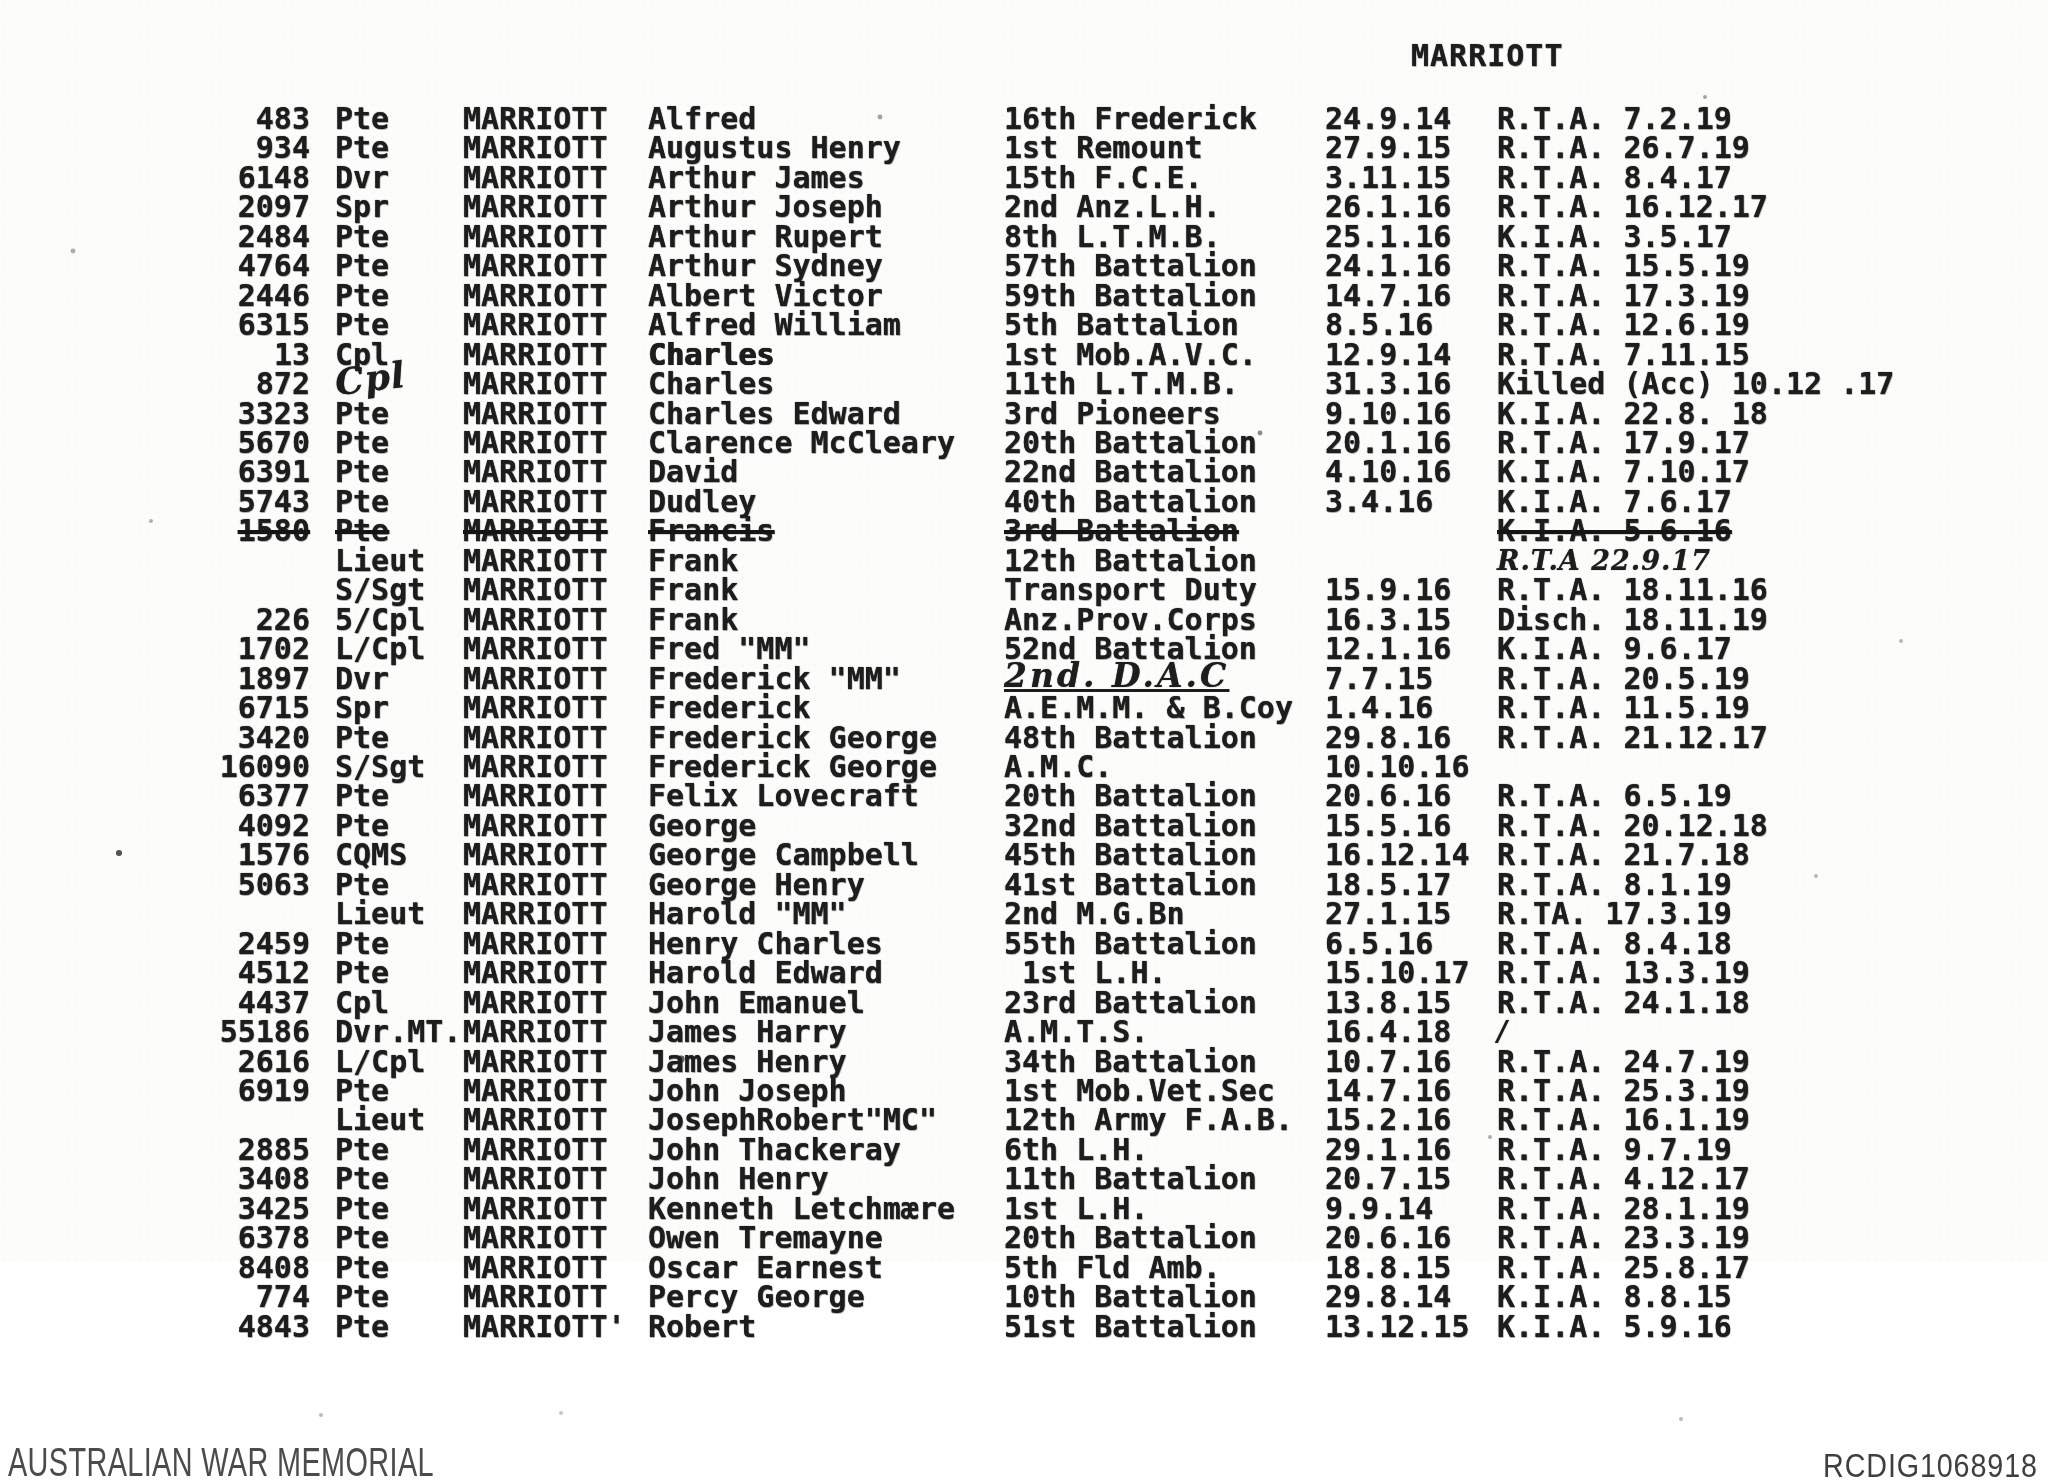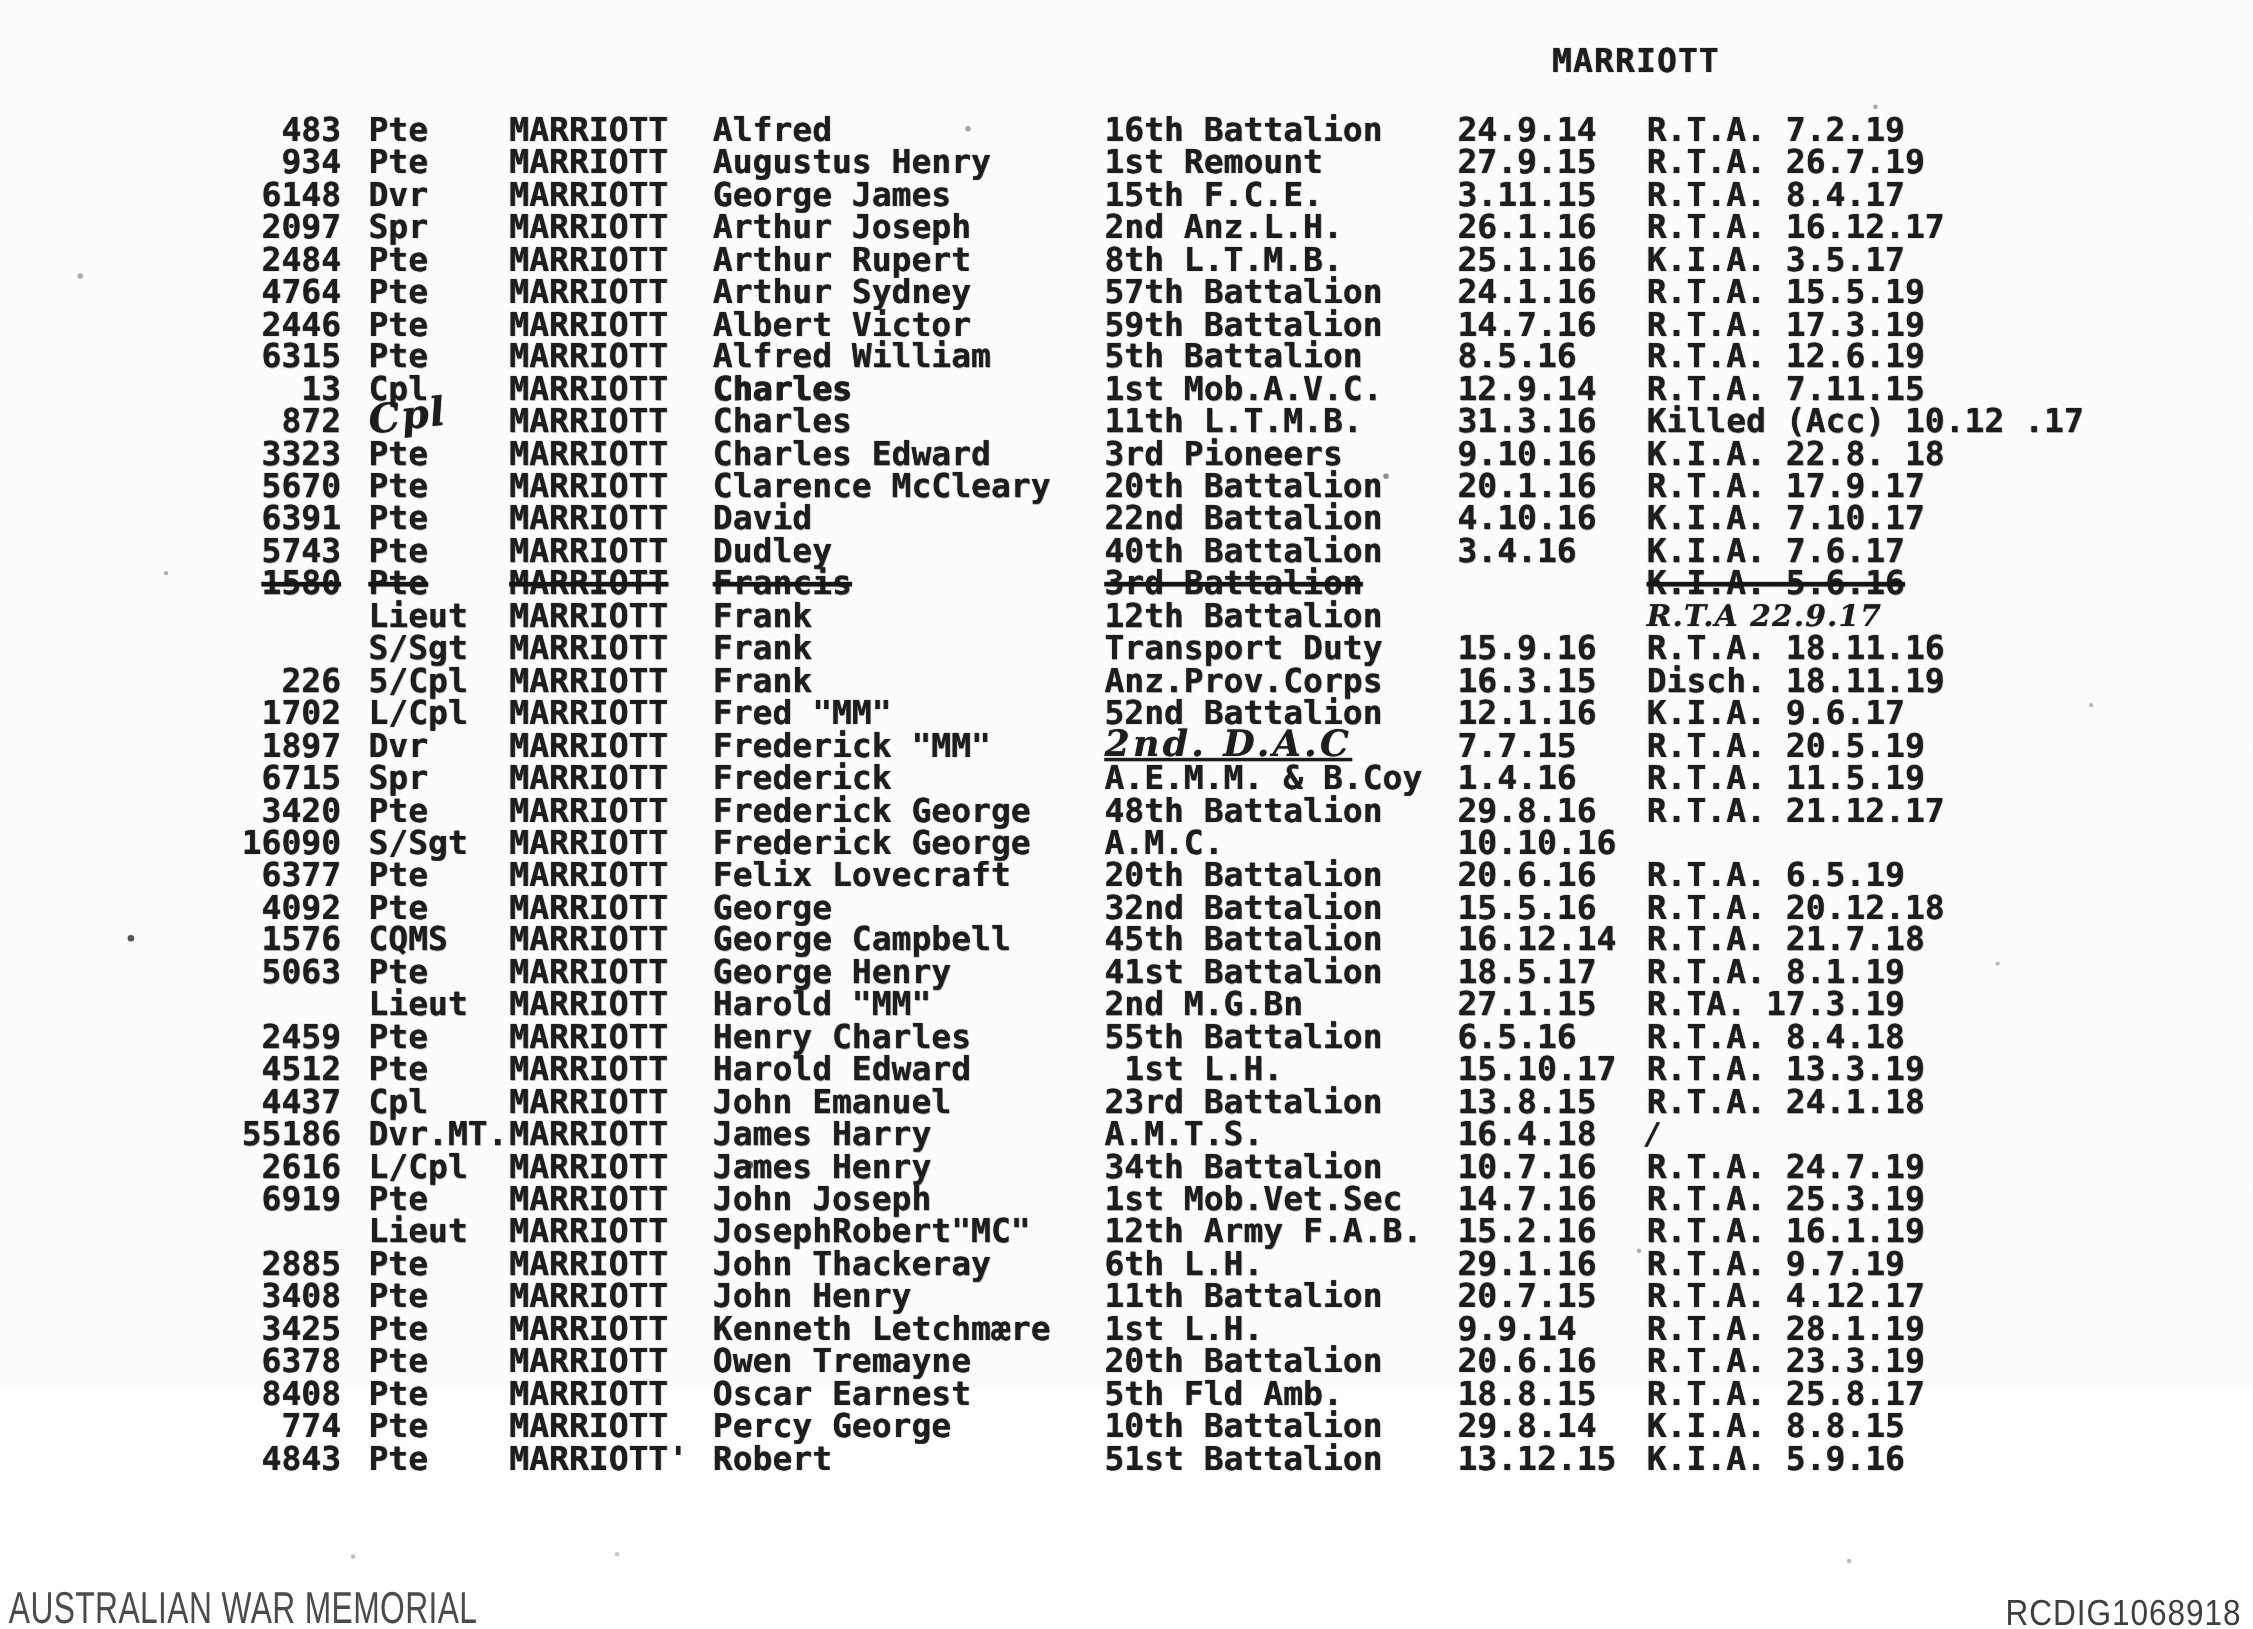--- a/index.html
+++ b/index.html
@@ -123,38 +123,38 @@
   <div class="specks"></div>
 
   <div class="tw doc-title">MARRIOTT</div>
 
   <div class="rows" id="roll-rows">
       <div class="row">
         <span class="tw cell c-num">483</span>
         <span class="tw cell c-rank">Pte</span>
         <span class="tw cell c-sur">MARRIOTT</span>
         <span class="tw cell c-giv">Alfred</span>
-        <span class="tw cell c-unit">16th Battalion</span>
+        <span class="tw cell c-unit">16th Frederick</span>
         <span class="tw cell c-date">24.9.14</span>
         <span class="tw cell c-fate">R.T.A. 7.2.19</span>
       </div>
       <div class="row">
         <span class="tw cell c-num">934</span>
         <span class="tw cell c-rank">Pte</span>
         <span class="tw cell c-sur">MARRIOTT</span>
         <span class="tw cell c-giv">Augustus Henry</span>
         <span class="tw cell c-unit">1st Remount</span>
         <span class="tw cell c-date">27.9.15</span>
         <span class="tw cell c-fate">R.T.A. 26.7.19</span>
       </div>
       <div class="row">
         <span class="tw cell c-num">6148</span>
         <span class="tw cell c-rank">Dvr</span>
         <span class="tw cell c-sur">MARRIOTT</span>
-        <span class="tw cell c-giv">George James</span>
+        <span class="tw cell c-giv">Arthur James</span>
         <span class="tw cell c-unit">15th F.C.E.</span>
         <span class="tw cell c-date">3.11.15</span>
         <span class="tw cell c-fate">R.T.A. 8.4.17</span>
       </div>
       <div class="row">
         <span class="tw cell c-num">2097</span>
         <span class="tw cell c-rank">Spr</span>
         <span class="tw cell c-sur">MARRIOTT</span>
         <span class="tw cell c-giv">Arthur Joseph</span>
         <span class="tw cell c-unit">2nd Anz.L.H.</span>

